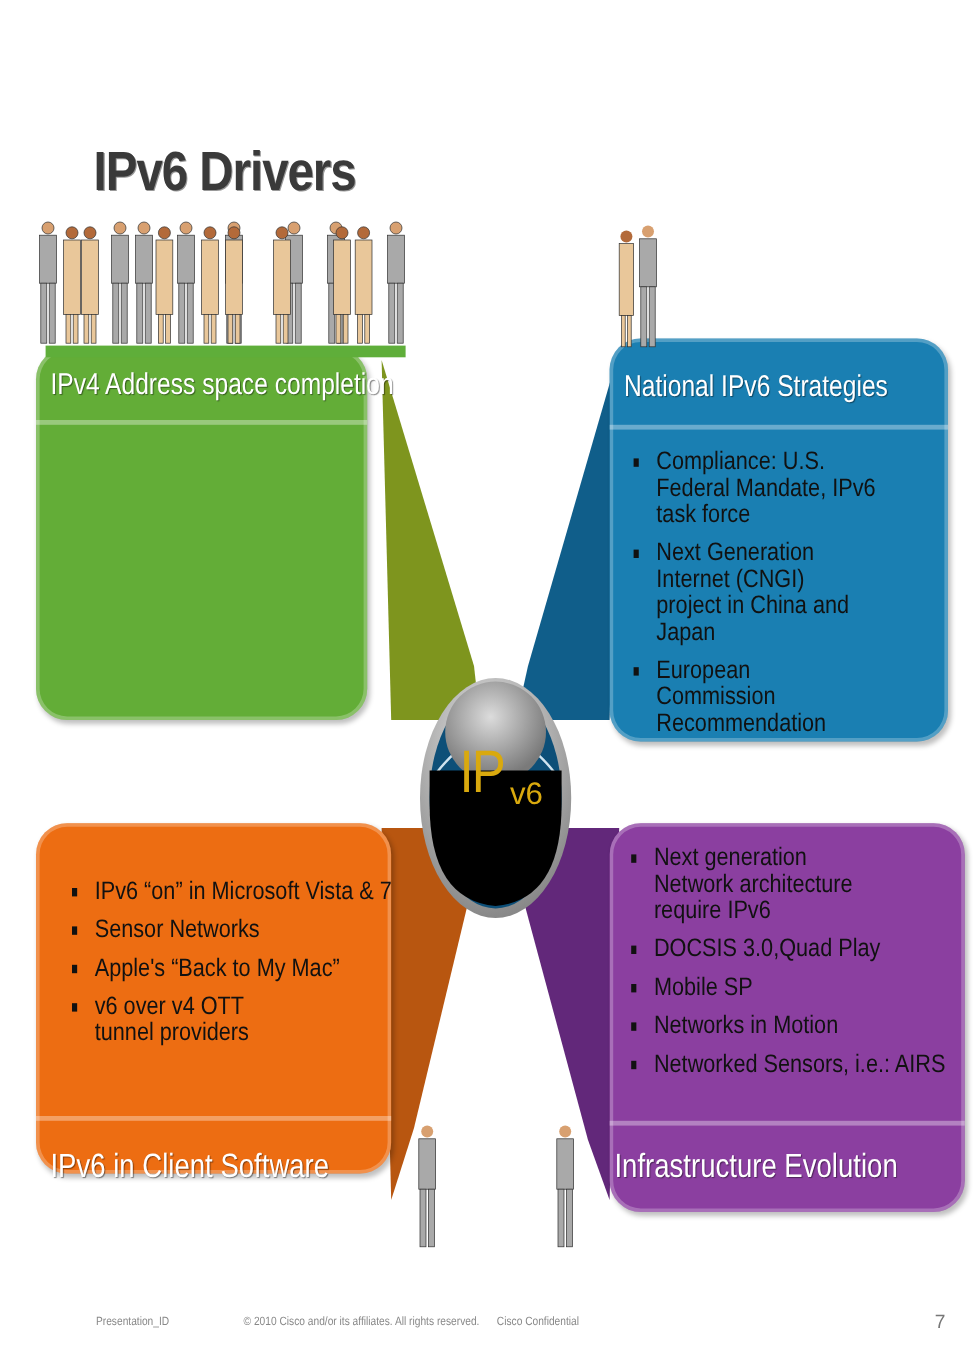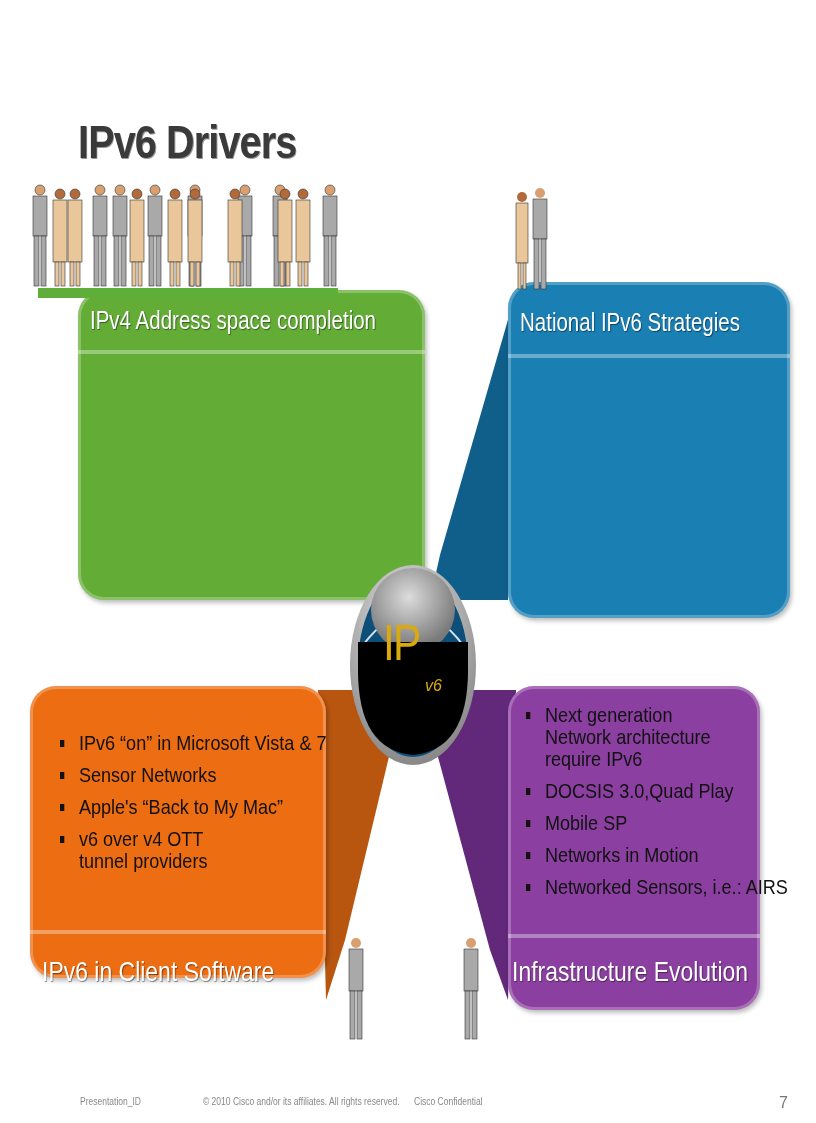--- a/index.html
+++ b/index.html
@@ -12,24 +12,24 @@
     position: absolute; left: 78px; top: 115px;
     font-size: 46px; font-weight: bold; color: #3a3a3a;
     letter-spacing: -1px; transform: scaleX(0.86); transform-origin: left top;
     text-shadow: 1px 1px 0 #999;
   }
   .wedge { position: absolute; left: 0; top: 0; }
   .panel {
     position: absolute; border-radius: 26px;
     box-shadow: inset 0 0 0 3px rgba(255,255,255,0.25), 2px 3px 4px rgba(0,0,0,0.25);
   }
-  .panel.green  { background: #63ad37; left: 30px;  top: 290px; width: 347px; height: 310px; margin-left: 48px; }
+  .panel.green  { background: #63ad37; left: 30px;  top: 290px; width: 276px; height: 310px; }
   .panel.blue   { background: #1a7fb2; left: 508px; top: 282px; width: 282px; height: 336px; }
   .panel.orange { background: #ed6d12; left: 30px;  top: 686px; width: 296px; height: 292px; }
-  .panel.purple { background: #8b3fa0; left: 508px; top: 686px; width: 252px; height: 324px; }
+  .panel.purple { background: #8b3fa0; left: 508px; top: 686px; width: 296px; height: 324px; }
 
   .panel-title {
     position: absolute; left: 12px; color: #ffffff; font-size: 25px;
     white-space: nowrap; transform: scaleX(0.82); transform-origin: left top;
     text-shadow: 1px 1px 1px rgba(0,0,0,0.45);
   }
   .panel-divider {
     position: absolute; left: 0; right: 0; height: 4px;
     background: rgba(255,255,255,0.35);
   }
@@ -43,21 +43,21 @@
   }
   .bullets li::before {
     content: ""; position: absolute; left: 0; top: 8px; width: 5px; height: 7px; background: #111;
   }
   .orb { position: absolute; left: 348px; top: 560px; }
   .ip-text {
     position: absolute; left: 383px; top: 614px; color: #d9a90e; font-size: 50px;
     transform: scaleX(0.85); transform-origin: left top; letter-spacing: -2px;
   }
   .v6-text {
-    position: absolute; left: 425px; top: 677px; color: #d9a90e; font-size: 16px; font-style: italic;
+    position: absolute; left: 425px; top: 646px; color: #d9a90e; font-size: 26px; 
   }
   .people { position: absolute; }
   .footer { position: absolute; top: 1096px; font-size: 10px; color: #888; transform: scaleX(0.85); transform-origin: left top; }
   .page-num { position: absolute; left: 779px; top: 1094px; font-size: 16px; color: #777; }
 </style>
 </head>
 <body>
 
 <div>
 
@@ -71,20 +71,25 @@
   </svg>
 
   <div class="panel green">
     <div class="panel-title" style="top:16px;">IPv4 Address space completion</div>
     <div class="panel-divider" style="top:60px;"></div>
   </div>
 
   <div class="panel blue">
     <div class="panel-title" style="top:26px;">National IPv6 Strategies</div>
     <div class="panel-divider" style="top:72px;"></div>
+    <ul class="bullets" style="top:92px; left:20px;">
+      <li style="width:220px;">Compliance: U.S. Federal Mandate, IPv6 task force</li>
+      <li style="width:210px;">Next Generation Internet (CNGI) project in China and Japan</li>
+      <li style="width:190px;">European Commission Recommendation</li>
+    </ul>
   </div>
 
   <div class="panel orange">
     <ul class="bullets" style="top:46px;">
       <li>IPv6 “on” in Microsoft Vista &amp; 7</li>
       <li>Sensor Networks</li>
       <li>Apple's “Back to My Mac”</li>
       <li style="width:200px;">v6 over v4 OTT tunnel providers</li>
     </ul>
     <div class="panel-divider" style="top:244px;"></div>

